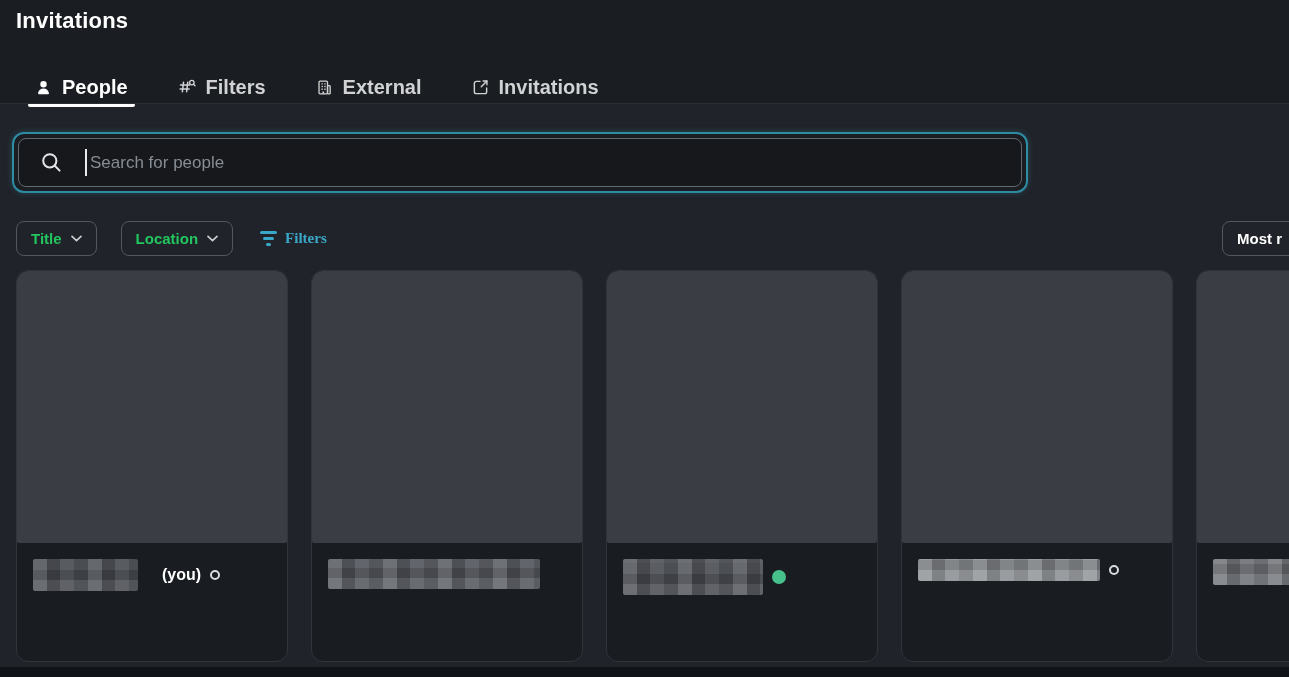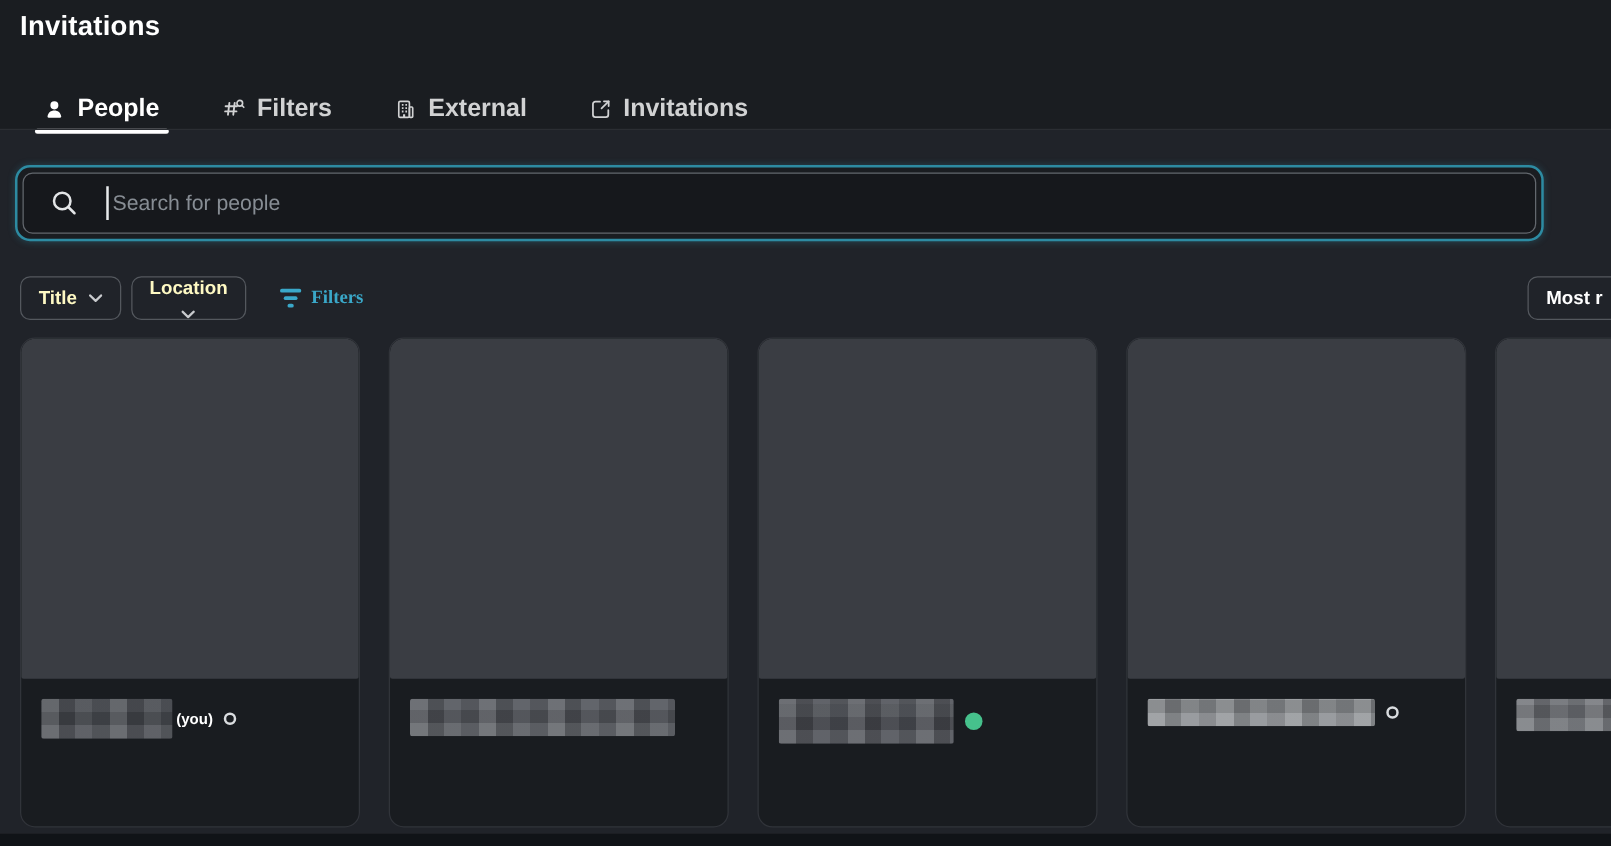--- a/index.html
+++ b/index.html
@@ -36,21 +36,21 @@
   .tab.active .underline {
     display: block; position: absolute; left: -5px; right: -5px; bottom: -3px;
     height: 4px; border-radius: 3px; background: #ffffff;
   }
   .tab-divider {
     position: absolute; left: 0; right: 0; top: 103px; height: 1px;
     background: #2b2e33;
   }
   
   .search-ring {
-    position: absolute; left: 12px; top: 132px; width: 1223px; height: 61px;
+    position: absolute; left: 12px; top: 132px; width: 1016px; height: 61px;
     border: 2px solid #2d8ba2; border-radius: 12px;
     padding: 4px; background: #1a1d21;
     box-shadow: 0 0 6px rgba(45,139,162,0.35);
   }
   .search-field {
     width: 100%; height: 100%;
     border: 1px solid #63686e; border-radius: 8px;
     background: #16181c;
     display: flex; align-items: center;
     padding-left: 21px;
@@ -63,27 +63,27 @@
     font-size: 17px; color: #d1d2d3;
   }
   .search-input::placeholder { color: #878d94; opacity: 1; }
   
   .filter-row {
     position: absolute; left: 16px; top: 221px; height: 35px;
     display: flex; align-items: center;
   }
   .pill-btn {
     height: 35px; border: 1px solid #54585e; border-radius: 8px;
-    background: transparent; color: #fef9c3;
+    background: transparent; color: #22c55e;
     font-family: "Liberation Sans", sans-serif;
     font-size: 15px; font-weight: 700;
     display: flex; align-items: center; gap: 9px;
     padding: 0 14px; cursor: pointer;
   }
-  .pill-btn + .pill-btn { margin-left: 8px; flex-direction: column; }
+  .pill-btn + .pill-btn { margin-left: 24px; }
   .filters-link {
     margin-left: 27px; display: flex; align-items: center; gap: 8px;
     cursor: pointer; border: none; background: transparent; padding: 0;
   }
   .filters-link span {
     color: #3aa8c9; font-size: 15px; font-weight: 700;
     font-family: Liberation Serif, serif;
   }
   .filter-ico { display: flex; flex-direction: column; align-items: center; gap: 3px; }
   .filter-ico i { display: block; height: 3px; border-radius: 2px; background: #3aa8c9; }
@@ -113,21 +113,21 @@
     display: flex; align-items: center;
   }
   .name-blur {
     border-radius: 2px;
     background-color: #4a4d53;
     background-image:
       repeating-linear-gradient(90deg, rgba(255,255,255,0.12) 0 14px, rgba(0,0,0,0.14) 14px 27px, rgba(255,255,255,0.05) 27px 41px, rgba(0,0,0,0.07) 41px 55px),
       repeating-linear-gradient(0deg, rgba(255,255,255,0.07) 0 11px, rgba(0,0,0,0.12) 11px 21px, rgba(255,255,255,0.03) 21px 32px);
     flex: 0 0 auto;
   }
-  .suffix { color: #ffffff; font-size: 12px; font-weight: 700; margin-left: 3px; white-space: nowrap; }
+  .suffix { color: #ffffff; font-size: 16px; font-weight: 700; margin-left: 24px; white-space: nowrap; }
   .suffix:empty { display: none; margin: 0; }
   .presence { flex: 0 0 auto; margin-left: 9px; }
   .presence.active { width: 14px; height: 14px; border-radius: 50%; background: #46c18c; }
   .presence.away { width: 10px; height: 10px; border-radius: 50%; border: 2.5px solid #d9dcdf; background: transparent; }
   .bottom-strip {
     position: absolute; left: 0; right: 0; bottom: 0; height: 10px;
     background: #101317;
   }
 </style>
 </head>

